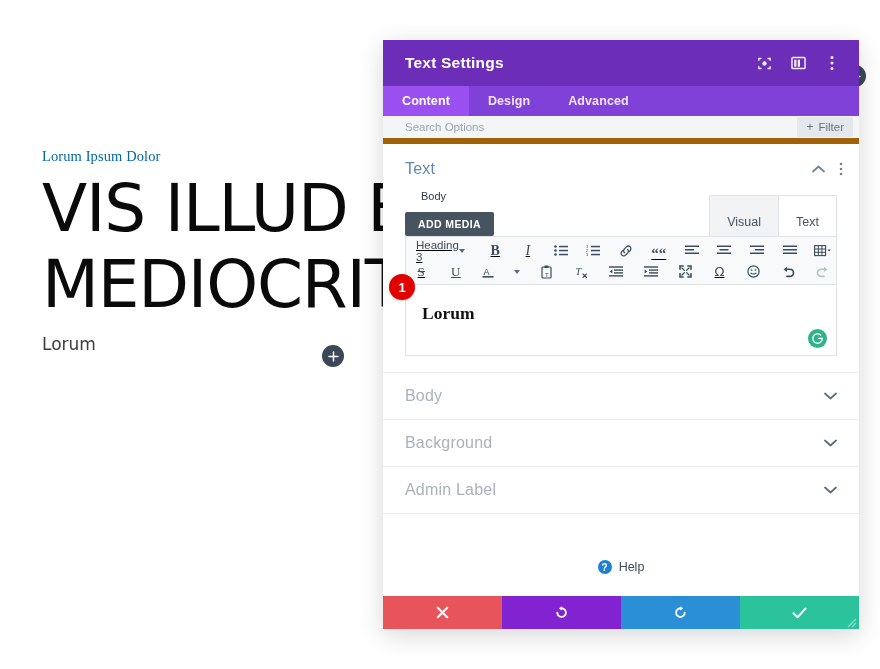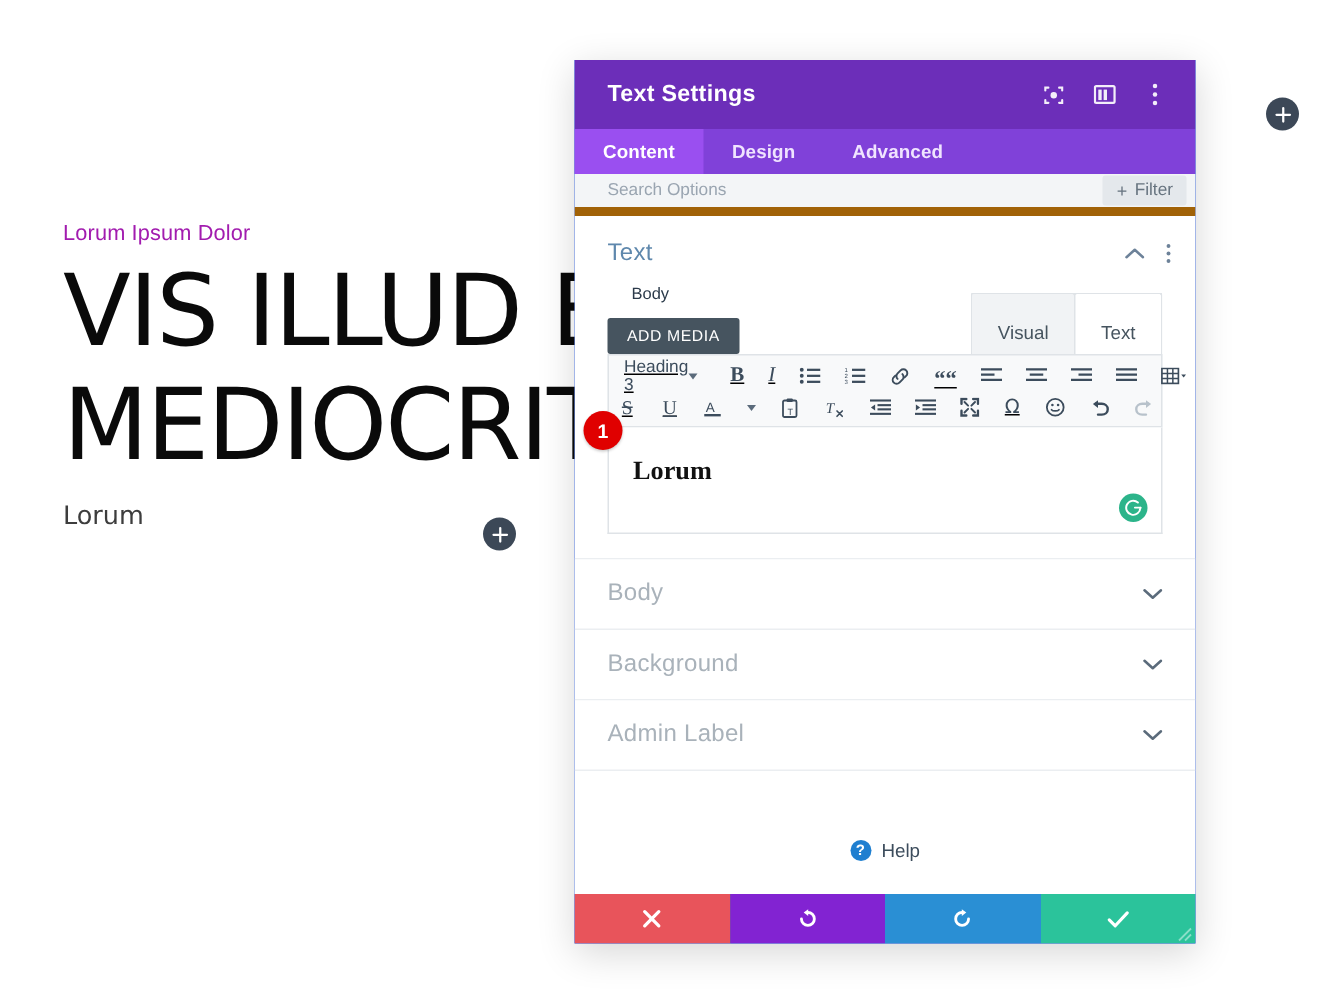--- a/index.html
+++ b/index.html
@@ -8,22 +8,22 @@
     background: #ffffff;
     font-family: "Liberation Sans", sans-serif;
     overflow: hidden;
   }
   .page { position: relative; width: 880px; height: 669px; background:#fff; }
 
   
   .site { position:absolute; left:0; top:0; width:880px; height:669px; background:#fff; }
   .site-inner { position:absolute; left:42px; top:148px; width:520px; }
   .eyebrow {
-    font-size: 14.5px; color:#a21caf; letter-spacing:.1px;
-    font-family:Liberation Sans, sans-serif;
+    font-size: 14.5px; color:#0369a1; letter-spacing:.1px;
+    font-family:Liberation Serif, serif;
   }
   .hero-title {
     margin-top: 12px;
     font-size: 66px; line-height: 0.97; font-weight: 400;
     color:#0a0a0a; letter-spacing:-1.2px; white-space:nowrap;
     font-family:"DejaVu Sans", sans-serif;
   }
   .body-text {
     position:absolute; left:42px; top:334px;
     font-size: 17px; color:#3d3d3d;
@@ -35,22 +35,22 @@
     font-size:15px; line-height:1; font-weight:400;
     box-shadow: 0 0 0 4px rgba(255,255,255,.55);
     cursor:pointer; user-select:none;
   }
   .add-circle svg { display:block; }
   #add-module { left:322px; top:345px; }
   #add-global  { left:844px; top:65px; }
 
   
   .modal {
-    position:absolute; left:383px; top:40px; width:414px; height:589px;
-    background:#1d4ed8; box-shadow: 0 6px 24px rgba(0,0,0,.16);
+    position:absolute; left:383px; top:40px; width:476px; height:589px;
+    background:#84cc16; box-shadow: 0 6px 24px rgba(0,0,0,.16);
     display:flex; flex-direction:column; overflow:hidden;
   }
   .modal-head {
     height:46px; background:#6c2eb9;
     display:flex; align-items:center; padding:0 14px 0 22px; flex:0 0 auto;
   }
   .modal-title { color:#fff; font-size:15.5px; font-weight:700; letter-spacing:.2px; flex:1; }
   .head-icons { display:flex; align-items:center; gap:16px; padding-right:4px; }
   .hicon { width:18px; height:18px; display:flex; align-items:center; justify-content:center; cursor:pointer; opacity:.92; }
   .hicon svg { display:block; }
@@ -84,21 +84,21 @@
   .sec-head { display:flex; align-items:center; padding: 16px 16px 0 22px; }
   .sec-title { flex:1; font-size:16px; color:#5f88ad; letter-spacing:.2px; }
   .sec-ctrls { display:flex; align-items:center; gap:14px; }
   .sec-ic { cursor:pointer; display:flex; align-items:center; justify-content:center; }
 
   .field-label { padding: 12px 38px 6px; font-size:11px; color:#2b3a4a; }
 
   .editor-wrap { margin: 0 22px; }
   .editor-top { display:flex; align-items:flex-end; position:relative; height:28px; }
   .add-media {
-    background:#46545f; color:#fff; font-size:10.5px; font-weight:400; letter-spacing:.4px;
+    background:#46545f; color:#fff; font-size:10.5px; font-weight:700; letter-spacing:.4px;
     height:24px; padding:0 13px; display:flex; align-items:center; border-radius:2px;
     cursor:pointer; text-transform:uppercase;
   }
   .vt-tabs { margin-left:auto; display:flex; align-items:flex-end; }
   .vt-tab {
     font-size:12.5px; color:#46545f; padding:18px 17px 6px; cursor:pointer;
     border:1px solid #dfe3e7; border-bottom:none; background:#fff; line-height:1.3;
     border-radius:2px 2px 0 0; margin-left:-1px;
   }
   .vt-tab.active { background:#f1f3f5; }

